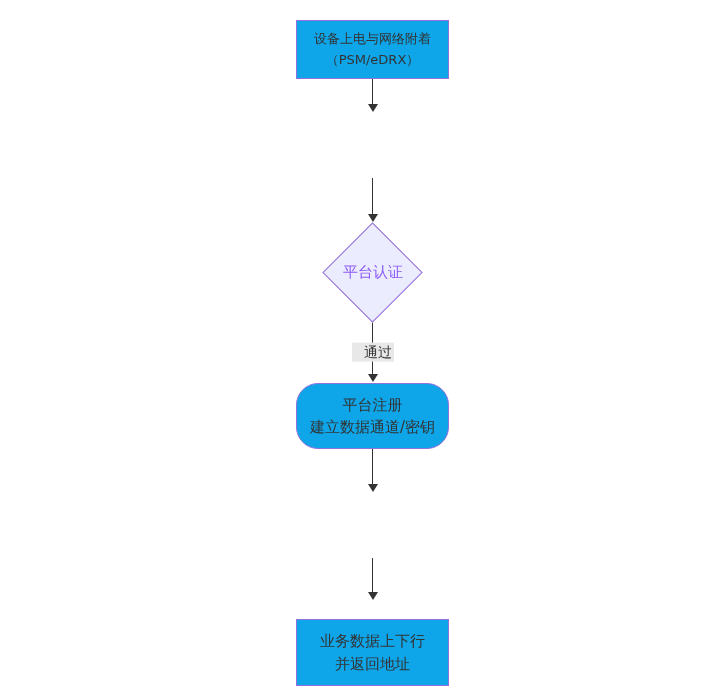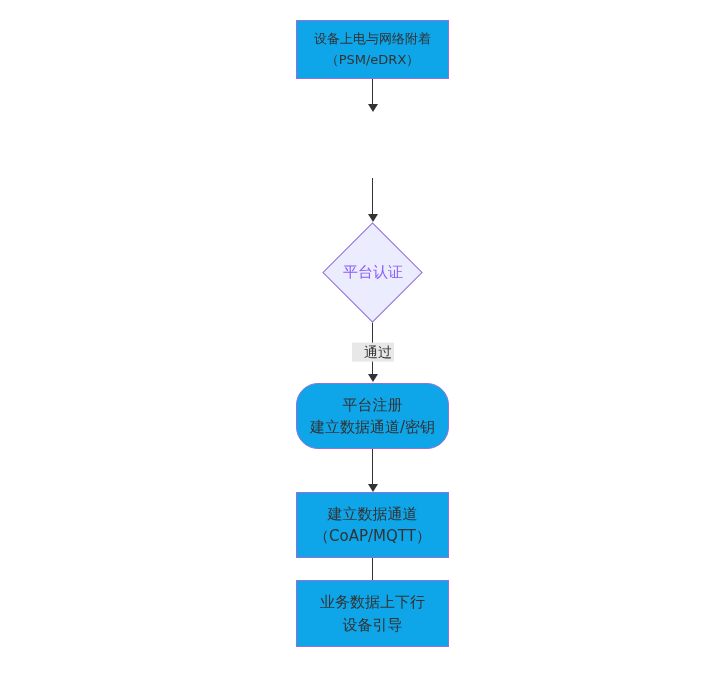--- a/index.html
+++ b/index.html
@@ -98,23 +98,19 @@
   <div class="diamond-shape" style="left:337px; top:237px; width:71px; height:71px;"></div>
   <div class="diamond-label" style="left:373px; top:272px;">平台认证</div>
 
   <span class="edge-label" style="left:373px; top:352px;padding-left:12px;">通过</span>
 
   <div class="node" style="left:296px; top:383px; width:153px; height:66px;border-radius:22px;">
     <span>平台注册</span>
     <span>建立数据通道/密钥</span>
   </div>
 
-  <div class="node" style="left:296px; top:492px; width:153px; height:66px;">
-    <span>建立数据通道</span>
-    <span>（CoAP/MQTT）</span>
-  </div>
 
-  <div class="node" style="left:296px; top:580px; width:153px; height:67px;">
+  <div class="node" style="left:296px; top:619px; width:153px; height:67px;">
     <span>业务数据上下行</span>
-    <span>设备引导</span>
+    <span>并返回地址</span>
   </div>
 
 </div>
 
 </body></html>

